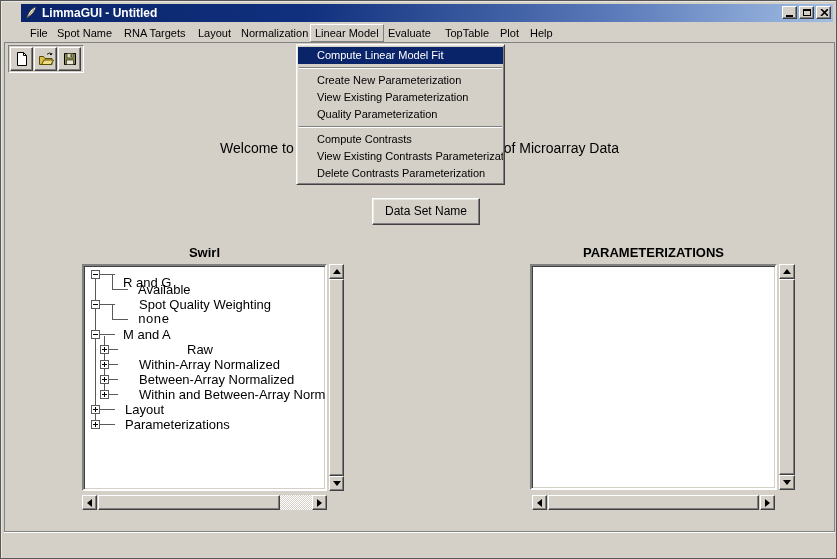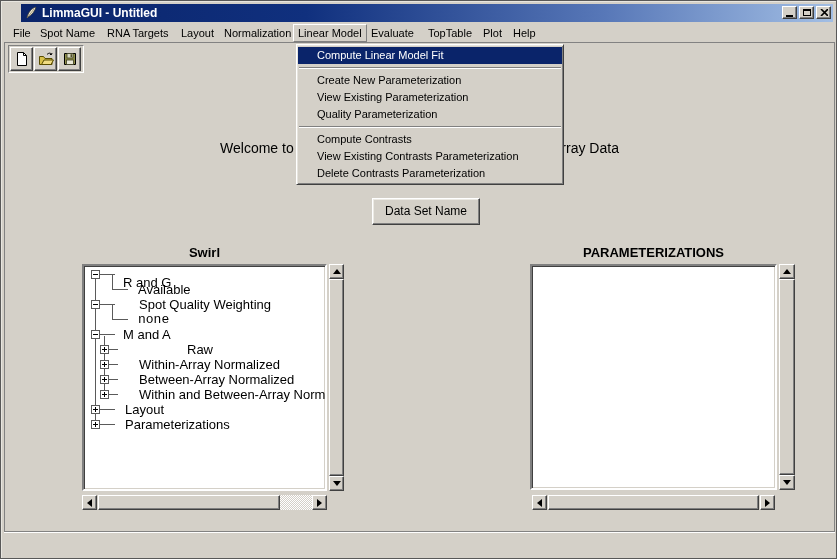--- a/index.html
+++ b/index.html
@@ -9,26 +9,26 @@
   .titlebar{position:absolute;left:3px;top:3px;right:3px;height:18px;
             background:linear-gradient(90deg,#0a246a 0%,#10307e 35%,#5878b8 72%,#a2bee4 100%);
             display:flex;align-items:center;color:#fff;font-size:12px;font-weight:bold;margin-left:17px;}
   .titlebar .app-icon{width:14px;height:14px;margin:0 4px 0 3px;flex:0 0 auto;}
   .win-buttons{position:absolute;right:2px;top:2px;display:flex;gap:2px;}
   .win-btn{width:15px;height:13px;background:#d4d0c8;border:1px solid;border-color:#ffffff #404040 #404040 #ffffff;
            box-shadow:inset -1px -1px 0 #808080;display:flex;align-items:center;justify-content:center;box-sizing:border-box;}
   .glyph-min{width:7px;height:2px;background:#000;margin-top:6px;}
   .glyph-max{width:8px;height:7px;border:1px solid #000;border-top:2px solid #000;box-sizing:border-box;}
   
-  .menubar{position:absolute;left:3px;top:22px;right:3px;height:19px;background:#d4d0c8;font-size:11px;}
+  .menubar{position:absolute;left:20px;top:22px;right:3px;height:19px;background:#d4d0c8;font-size:11px;}
   .menu-item{position:absolute;top:1px;height:16px;line-height:16px;padding:0 4px;color:#000;
              border:1px solid transparent;white-space:nowrap;}
   .menu-item.active{border-color:#ffffff #808080 #808080 #ffffff;}
   
-  .dropdown{position:absolute;left:295px;top:43px;width:268px;background:#d4d0c8;z-index:100;
+  .dropdown{position:absolute;left:295px;top:43px;width:209px;background:#d4d0c8;z-index:100;
             border:1px solid;border-color:#ffffff #404040 #404040 #ffffff;
             box-shadow:inset 1px 1px 0 #e6e4de,inset -1px -1px 0 #808080;
             padding:2px 1px;box-sizing:border-box;font-size:11px;}
   .dd-item{height:17px;line-height:17px;padding-left:19px;color:#000;white-space:nowrap;overflow:hidden;}
   .dd-item.selected{background:#0a246a;color:#fff;}
   .dd-sep{height:0;border-top:1px solid #808080;border-bottom:1px solid #ffffff;margin:3px 1px;}
   
   .mainframe{position:absolute;left:3px;top:41px;width:831px;height:490px;box-sizing:border-box;
              border:1px solid #828282;background:#d4d0c8;}
   .statusstrip{position:absolute;left:3px;top:531px;width:831px;height:25px;background:#d4d0c8;

